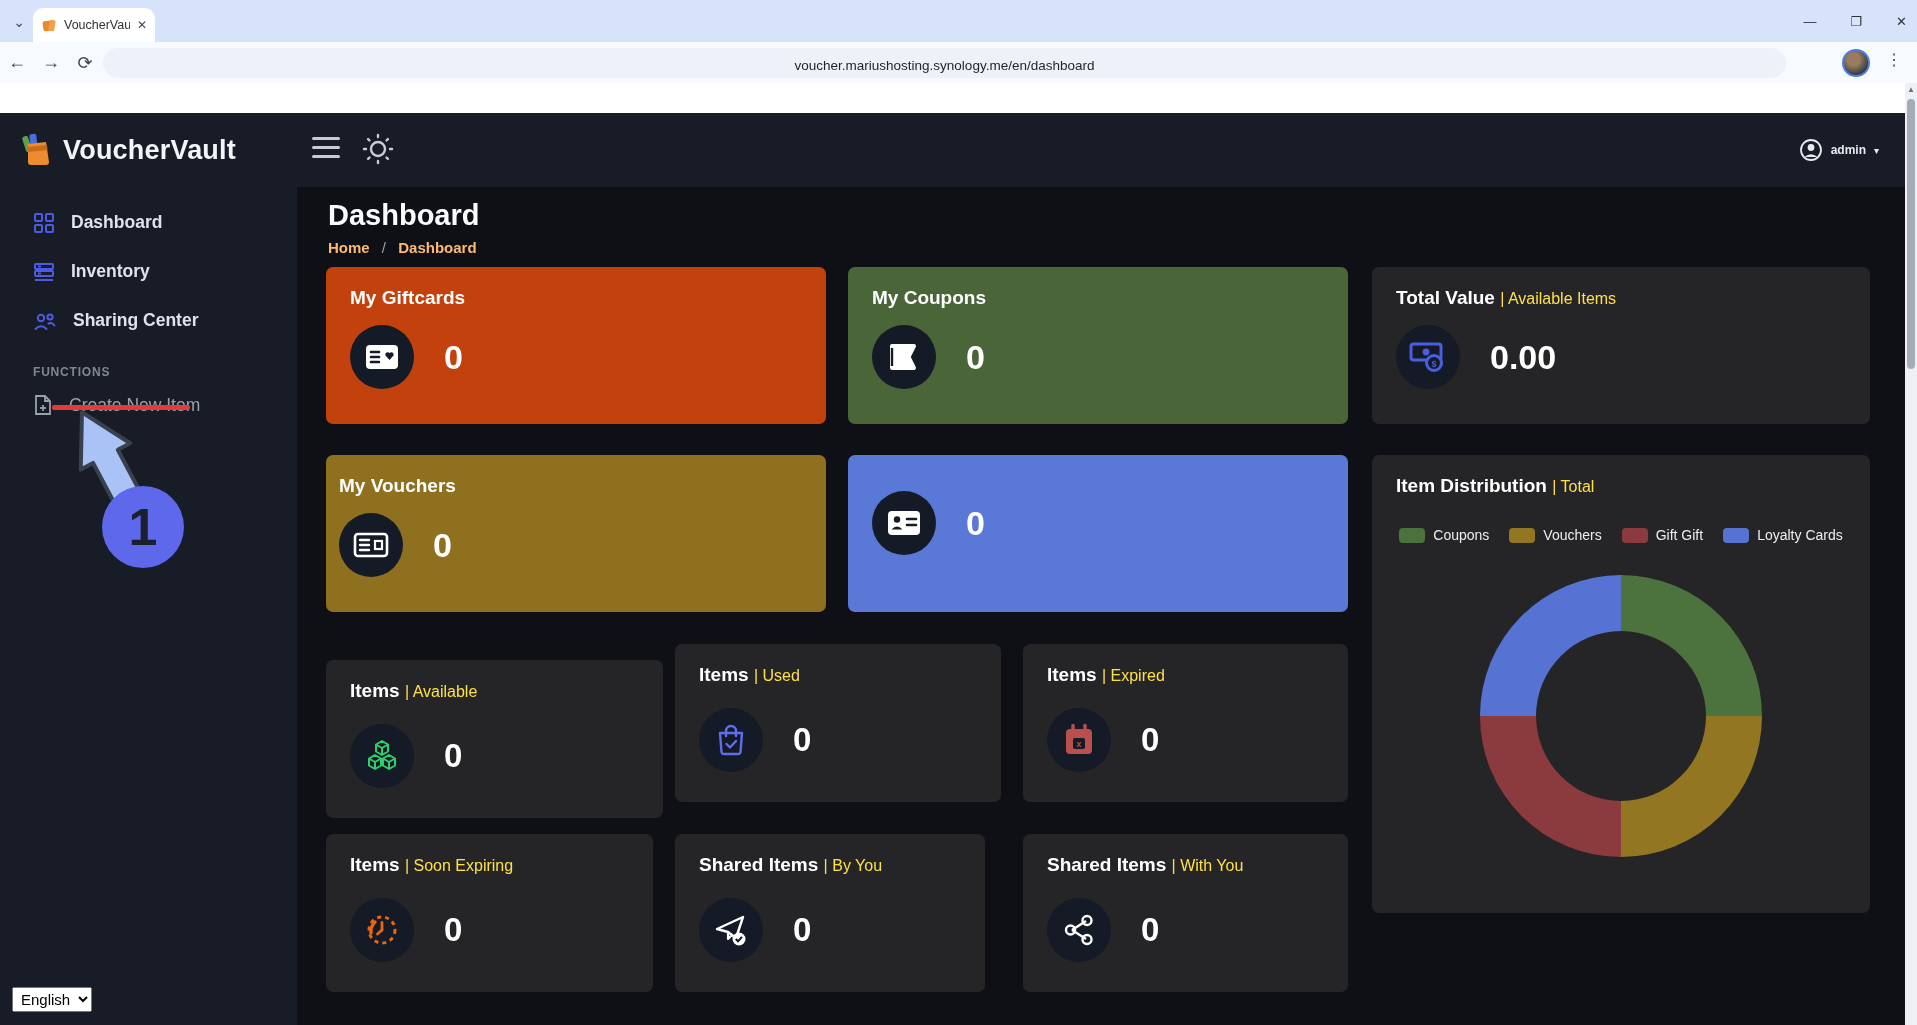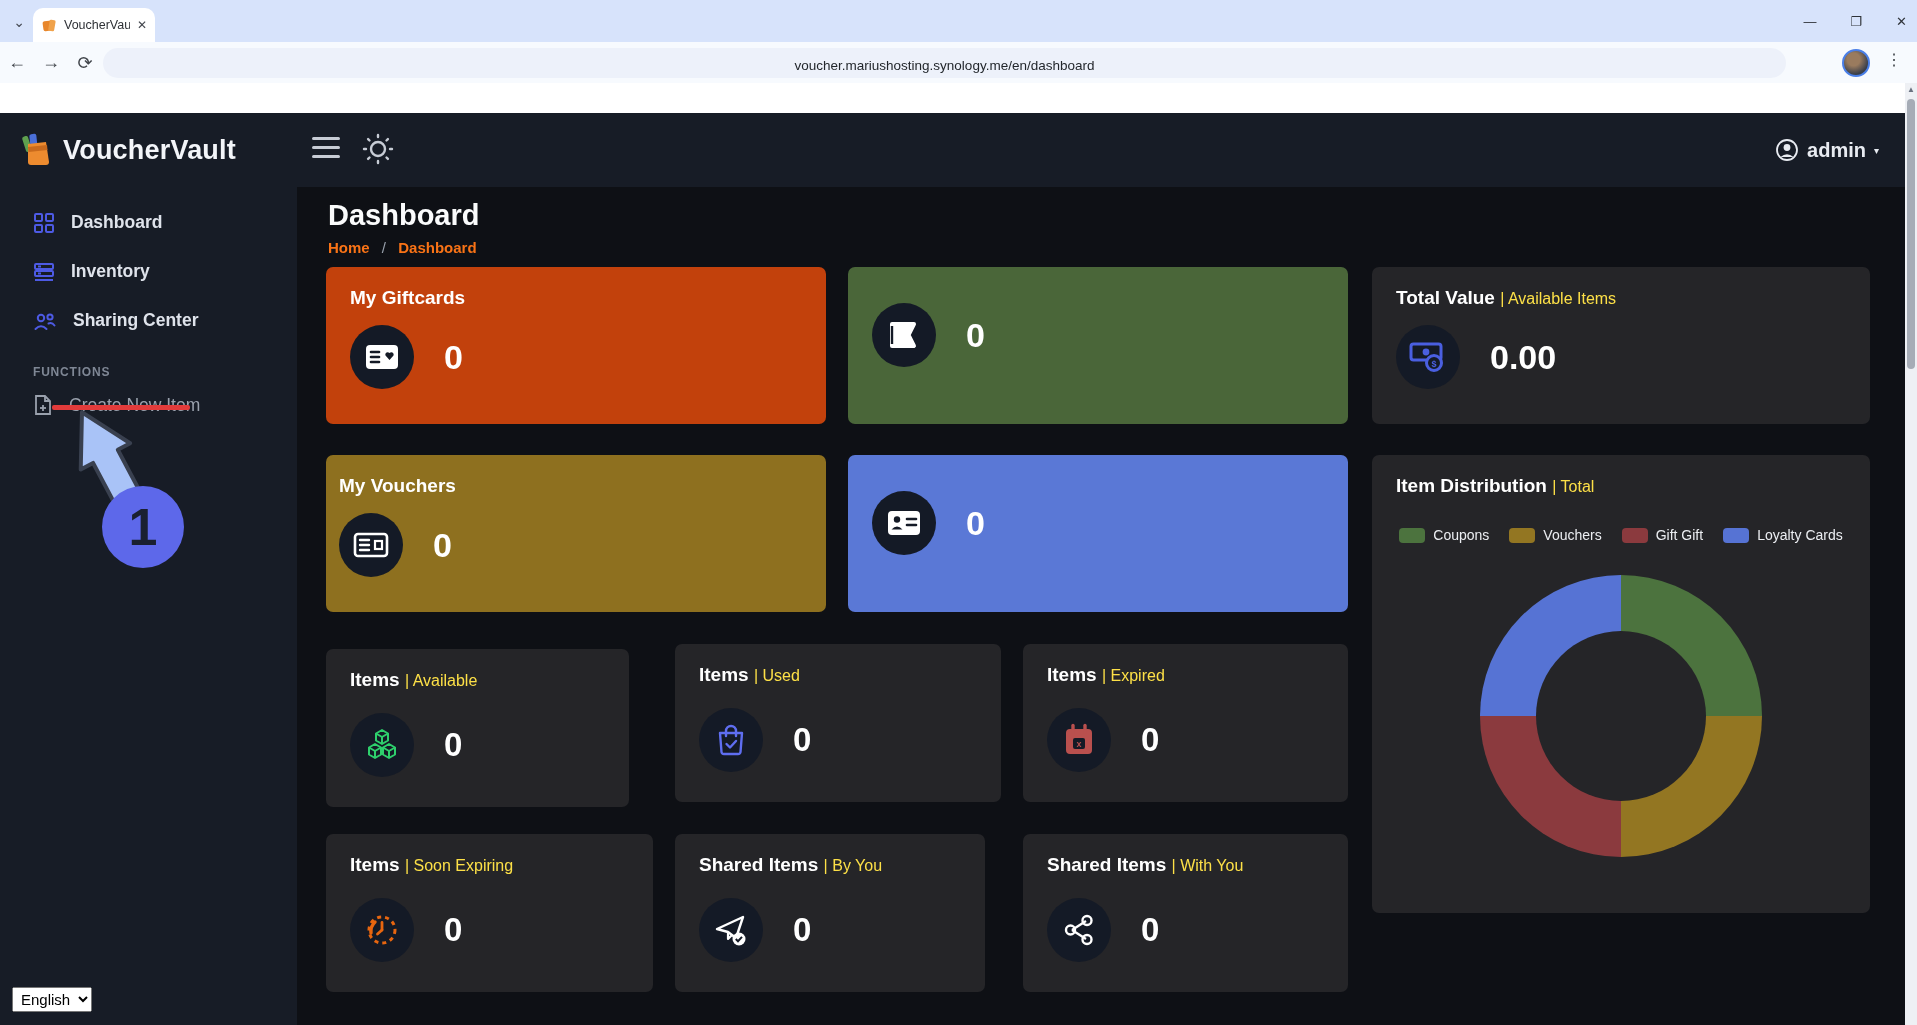--- a/index.html
+++ b/index.html
@@ -35,41 +35,41 @@
 
   
   .app-header { position:absolute; left:0; top:113px; width:1905px; height:74px; background:#171c26;
                 display:flex; align-items:center; }
   .brand { display:flex; align-items:center; gap:9px; margin-left:20px; }
   .brand-name { font-size:27px; font-weight:bold; color:#f3f5f9; letter-spacing:.2px; }
   .hamburger { position:absolute; left:312px; top:24px; width:28px; display:flex; flex-direction:column; gap:6px; }
   .hamburger span { height:3px; background:#c7ccd5; border-radius:2px; }
   .theme-toggle { position:absolute; left:360px; top:18px; }
   .admin-menu { position:absolute; right:26px; top:0; height:74px; display:flex; align-items:center; gap:8px; }
-  .admin-label { font-size:20px; font-weight:bold; color:#e8ebf1; }
+  .admin-label { font-size:12px; font-weight:bold; color:#e8ebf1; }
   .admin-caret { font-size:10px; color:#e8ebf1; }
 
   
   .sidebar { position:absolute; left:0; top:187px; width:297px; height:838px; background:#171c26; }
   .side-item { height:49px; display:flex; align-items:center; padding-left:33px; gap:16px;
                font-size:17.5px; font-weight:600; color:#dfe3eb; }
   .side-item:first-child { margin-top:11px; }
   .side-sec { margin:20px 0 0 33px; font-size:12px; font-weight:600; letter-spacing:.8px; color:#7f8795; }
   .side-create { height:48px; margin-top:2px; display:flex; align-items:center; padding-left:33px; gap:16px;
                  font-size:17.5px; color:#9aa1ad; }
   .red-underline { position:absolute; left:52px; top:405px; width:138px; height:5px; background:#e23b3b; border-radius:2px; }
   .annotation { position:absolute; left:55px; top:406px; }
   .lang-select { position:absolute; left:12px; bottom:13px; font-size:15px; padding:2px 4px;
                  font-family:"Liberation Sans", sans-serif; }
 
   
   .main { position:absolute; left:297px; top:187px; width:1608px; height:838px; background:#0e1015; }
   .page-title { position:absolute; left:31px; top:12px; font-size:29px; font-weight:600; color:#fafbfc; }
   .breadcrumb { position:absolute; left:31px; top:52px; font-size:15px; font-weight:bold; }
-  .breadcrumb .lnk { color:#f97316; }
+  .breadcrumb .lnk { color:#fdba74; }
   .breadcrumb .sep { color:#98a0ab; margin:0 8px; font-weight:normal; }
 
   .card { position:absolute; border-radius:7px; padding:20px 24px; }
   .card-red    { background:#c2410c; }
   .card-green  { background:#4a6639; }
   .card-gold   { background:#8e701f; }
   .card-blue   { background:#5a78d6; }
   .card-dark   { background:#252528; }
   .card-title { font-size:19px; font-weight:600; color:#ffffff; }
   .card-sub   { font-size:16px; font-weight:normal; color:#fde047; }
@@ -253,20 +253,21 @@
               <line x1="7" y1="20" x2="15" y2="20"></line>
           </g>
           <path d="M25.5 11 c-2 -2 -5 0 -4 2.5 l4 4.5 l4 -4.5 c1 -2.5 -2 -4.5 -4 -2.5 Z" fill="#141a26"></path>
         </svg>
       </div>
       <div class="big-val">0</div>
     </div>
   </div>
 
   <div class="card card-green" style="left:551px; top:80px; width:500px; height:157px;">
+    <div class="card-title">My Coupons</div>
     <div class="card-row">
       <div class="ic-circle">
         <svg width="34" height="30" viewBox="0 0 34 30">
           <path d="M5 4 H27 L21.5 15 L27 26 H5 Z" fill="#ffffff" stroke="#ffffff" stroke-width="4" stroke-linejoin="round"></path>
           <line x1="5" y1="6" x2="5" y2="24" stroke="#141a26" stroke-width="2.4"></line>
         </svg>
       </div>
       <div class="big-val">0</div>
     </div>
   </div>
@@ -347,21 +348,21 @@
         <span>Loyalty Cards</span>
       </div>
     </div>
     <div class="donut-wrap">
       <div class="donut" style="background: conic-gradient(rgb(76, 115, 62) 0deg, rgb(76, 115, 62) 90deg, rgb(147, 118, 34) 90deg, rgb(147, 118, 34) 180deg, rgb(139, 58, 62) 180deg, rgb(139, 58, 62) 270deg, rgb(86, 115, 212) 270deg, rgb(86, 115, 212) 360deg);">
         <div class="donut-hole"></div>
       </div>
     </div>
   </div>
 
-  <div class="card card-dark" style="left:29px; top:462px; width:303px; height:158px;">
+  <div class="card card-dark" style="left:29px; top:473px; width:337px; height:158px;">
     <div class="card-title">
       <span>Items</span> <span class="card-sub">| Available</span>
     </div>
     <div class="card-row" style="margin-top:22px;">
       <div class="ic-circle">
         <svg width="36" height="36" viewBox="0 0 36 36">
           <g fill="none" stroke="#2ed06c" stroke-width="2" stroke-linejoin="round">
             <path d="M18 3 l6 3.5 v7 l-6 3.5 l-6 -3.5 v-7 Z"></path>
               <path d="M12 6.5 l6 3.5 l6 -3.5 M18 10 v7"></path>
             <path d="M11 17 l6 3.5 v7 l-6 3.5 l-6 -3.5 v-7 Z"></path>

